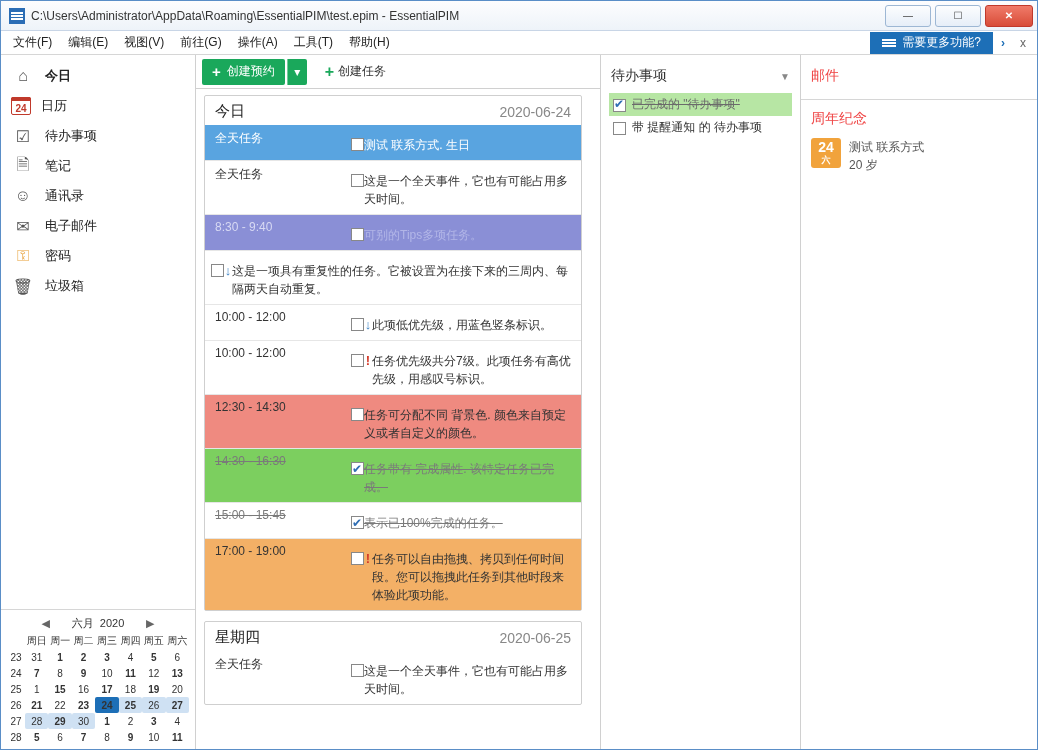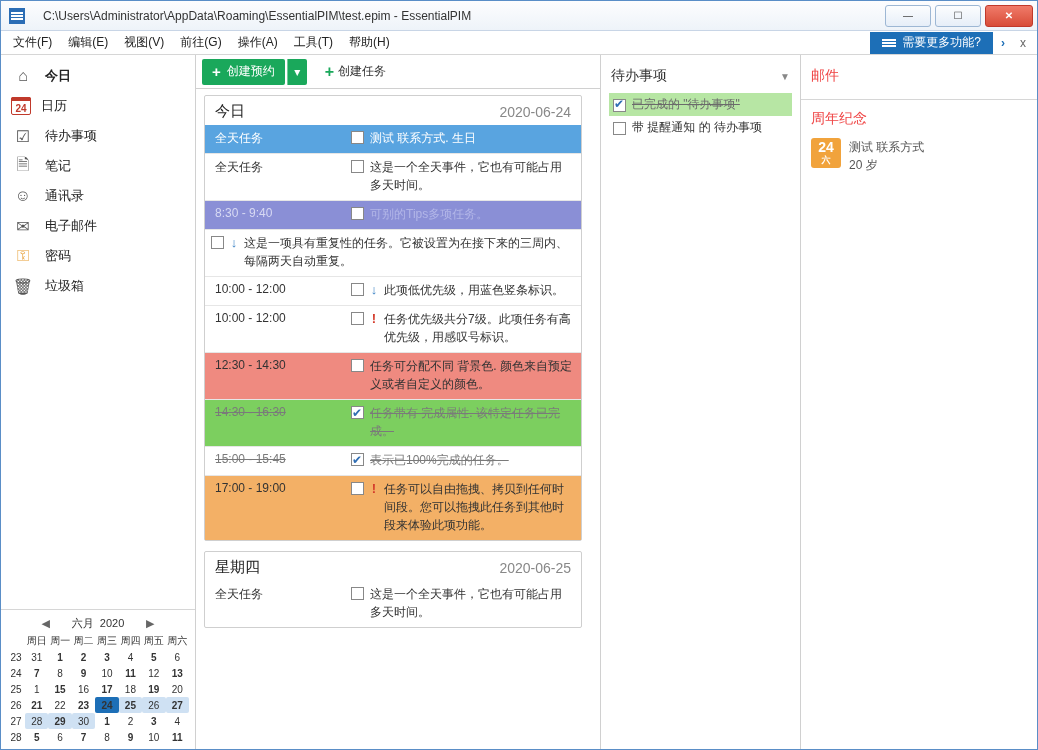--- a/index.html
+++ b/index.html
@@ -1,20 +1,20 @@
 <!DOCTYPE html>
 <html><head>
 <meta charset="utf-8">
 <style>
 * { box-sizing: border-box; margin: 0; padding: 0; }
 body { font-family: "Microsoft YaHei", "Segoe UI", sans-serif; font-size: 12px; color: #333; background: #fff; overflow: hidden; width: 1038px; height: 750px; }
 
 
 .window { width: 1038px; height: 750px; border: 1px solid #5a8ec7; display: flex; flex-direction: column; background: #fff; }
-.titlebar { height: 30px; background: linear-gradient(#fdfdfe, #eef3f9); display: flex; align-items: center; padding: 0 0 0 8px; border-bottom: 1px solid #c8d5e6; gap: 12px; }
+.titlebar { height: 30px; background: linear-gradient(#fdfdfe, #eef3f9); display: flex; align-items: center; padding: 0 0 0 8px; border-bottom: 1px solid #c8d5e6; }
 .titlebar-icon { width: 16px; height: 16px; background: #2b6db5; margin-right: 6px; position: relative; }
 .titlebar-icon::before { content:""; position:absolute; left:2px; top:4px; width:12px; height:2px; background:#fff; box-shadow:0 3px 0 #fff, 0 6px 0 #fff; }
 .titlebar-title { flex:1; font-size: 12px; color: #333; }
 .win-btns { display:flex; }
 .win-btn { width: 46px; height: 22px; display:flex; align-items:center; justify-content:center; border:1px solid #9db7d4; border-radius:3px; margin-right:4px; background:linear-gradient(#fcfdfe,#e6eef8); font-size:10px; color:#444; cursor:pointer; }
 .win-btn.close { background: linear-gradient(#f07b6a,#d84c38); border-color:#c0392b; color:#fff; width:48px; font-weight:bold; }
 
 .menubar { height: 24px; display:flex; align-items:center; border-bottom:1px solid #d6d6d6; padding:0 4px; background:#fff; }
 .menu-item { padding: 2px 8px; font-size:12px; color:#222; cursor:pointer; }
 .menubar-right { margin-left:auto; display:flex; align-items:center; }
@@ -66,21 +66,21 @@
 .scroll-wrap { flex:1; overflow:hidden; position:relative; }
 .scroll-inner { position:absolute; inset:0; overflow-y:auto; padding:0 4px 0 6px; }
 
 .day-card { border:1px solid #cfcfcf; border-radius:2px; margin:6px 14px 10px 2px; background:#fff; }
 .day-head { display:flex; align-items:center; justify-content:space-between; padding:6px 10px 4px 10px; }
 .day-head .t { font-size:15px; color:#222; }
 .day-head .d { font-size:14px; color:#888; }
 .row { display:flex; border-top:1px solid #e6e6e6; }
 .row.nobd { border-top:none; }
 .cell-time { width:140px; padding:5px 10px; font-size:12px; display:flex; align-items:flex-start; }
-.cell-body { flex:1; padding:4px 8px 6px 6px; font-size:12px; display:flex; align-items:flex-start; gap:6px; line-height:1.5; }
+.cell-body { flex:1; padding:11px 8px 6px 6px; font-size:12px; display:flex; align-items:flex-start; line-height:1.5; }
 .chk { width:13px; height:13px; border:1px solid #888; background:#fff; flex-shrink:0; margin-top:2px; position:relative; }
 .chk.checked::after { content:"✔"; position:absolute; left:0; top:-3px; font-size:12px; color:#2f6db3; }
 .pri { width:8px; flex-shrink:0; font-size:13px; line-height:1; text-align:center; margin-top:2px; }
 .pri.low { color:#3b82c4; }
 .pri.high { color:#d43b2b; font-weight:bold; }
 .desc { flex:1; }
 .strike { text-decoration:line-through; color:#7a7a7a; }
 .bg-blue { background:#59a4e0; }
 .bg-blue .cell-time, .bg-blue .desc { color:#fff; }
 .bg-purple { background:#8a8fd6; }

